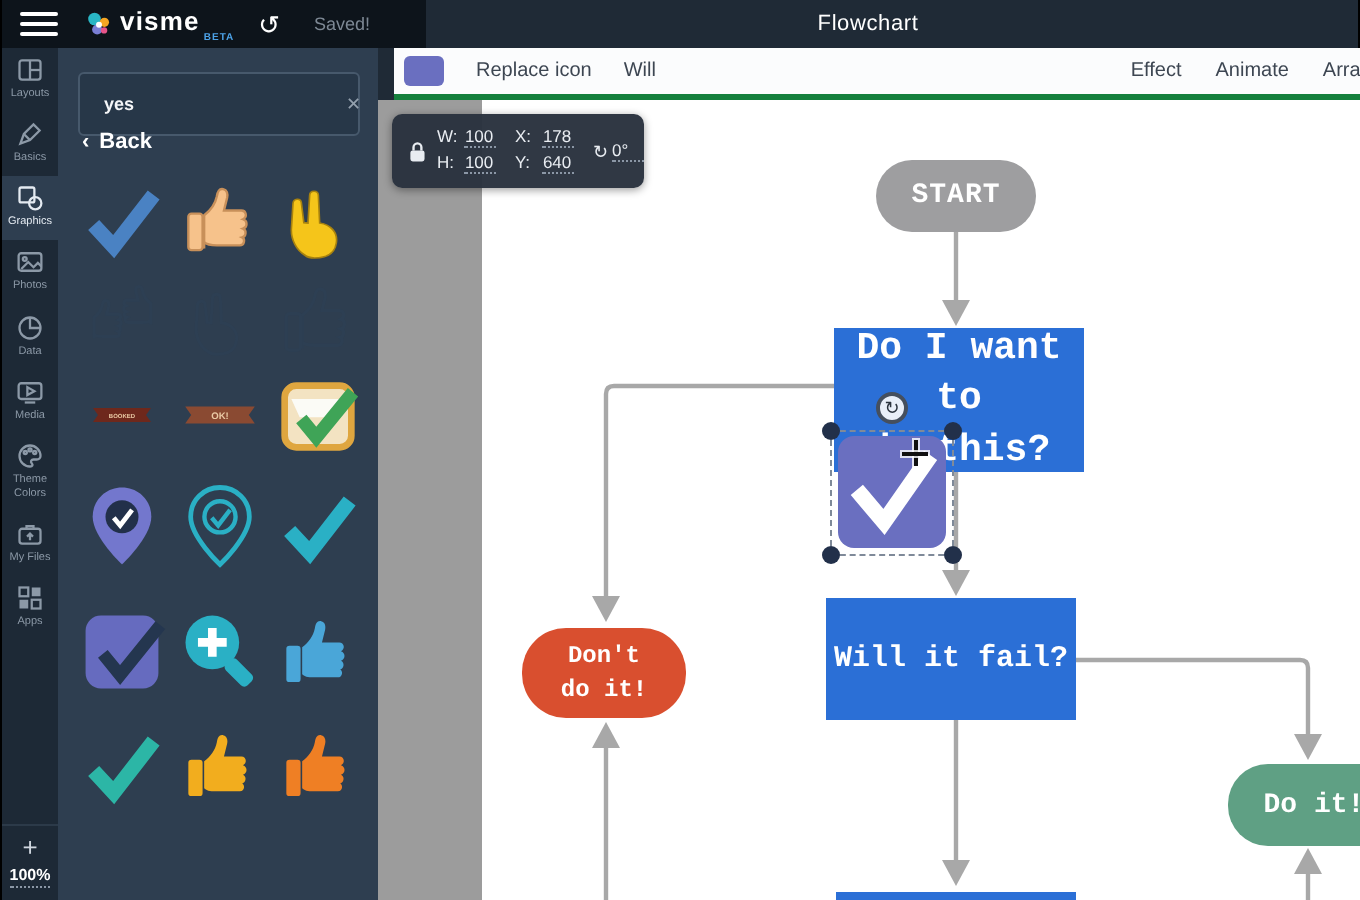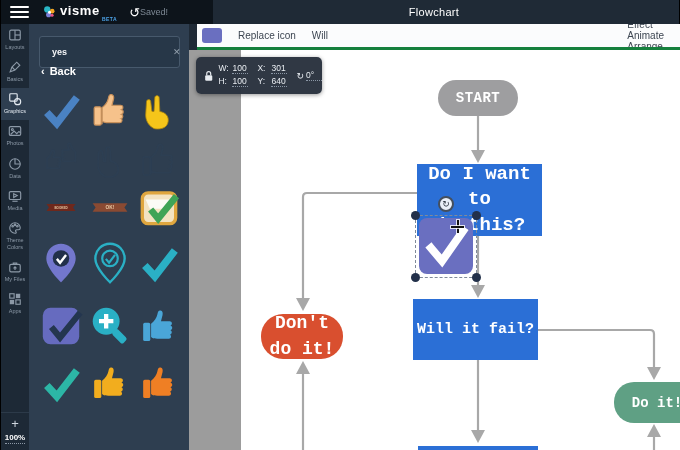--- a/index.html
+++ b/index.html
@@ -12,31 +12,31 @@
   .topbar { position:absolute; left:0; top:0; width:100%; height:24px; background:#1f2a36; }
   .topbar-left { position:absolute; left:0; top:0; width:212px; height:24px; background:#0d141b;
                  display:flex; align-items:center; }
   .hamburger { width:19px; margin-left:9px; cursor:pointer; }
   .hamburger div { height:2.5px; background:#fff; margin:2.5px 0; border-radius:1px; }
   .logo { display:flex; align-items:flex-start; margin-left:13px; }
   .logo svg { width:15px; height:15px; margin-top:2px; }
   .logo-text { color:#fff; font-weight:bold; font-size:13px; letter-spacing:.6px; margin-left:3px; }
   .beta { color:#4da3e8; font-size:5px; font-weight:bold; margin-left:2px; margin-top:13px; letter-spacing:.5px; }
   .undo { color:#fff; font-size:13px; margin-left:12px; cursor:pointer; }
-  .saved { color:#7d8894; font-size:9px; margin-left:0; }
+  .saved { color:#7d8894; font-size:9px; margin-left:17px; }
   .topbar-title { position:absolute; left:188px; right:0; top:0; height:24px; display:flex;
                   align-items:center; justify-content:center; color:#fff; font-size:11px; letter-spacing:.3px; }
 
   
   .toolbar-sliver { position:absolute; left:188px; top:24px; width:8px; height:26px; background:#1f2a36; }
   .toolbar { position:absolute; left:196px; top:24px; width:484px; height:26px; background:#fbfcfd;
              border-bottom:3px solid #15803d; display:flex; align-items:center; overflow:hidden; }
   .swatch { width:20px; height:15px; border-radius:3px; margin-left:5px; cursor:pointer; }
   .tb-btn { font-size:10px; color:#3d4652; margin-left:16px; cursor:pointer; white-space:nowrap; }
-  .tb-right { margin-left:auto; display:flex;flex-direction:column; }
+  .tb-right { margin-left:auto; display:flex; }
   .tb-right .tb-btn { margin-left:0; margin-right:17px; }
   .tb-right .tb-btn:last-child { margin-right:-16px; }
 
   
   .rail { position:absolute; left:0; top:24px; width:28px; height:426px; background:#1d2936; }
   .rail-item { width:28px; padding:4px 0 5px; display:flex; flex-direction:column; align-items:center;
                color:#8c99a7; cursor:pointer; }
   .rail-item svg { width:14px; height:14px; stroke:currentColor; fill:none; stroke-width:1.3; }
   .rail-item .lbl { font-size:5.5px; margin-top:2px; text-align:center; line-height:1.3; white-space:pre-line; }
   .rail-item.active { background:#2e3e50; color:#e4eaf1; }
@@ -64,21 +64,21 @@
 
   
   .gutter { position:absolute; left:188px; top:50px; width:52px; height:400px; background:#9c9c9c; }
   .page { position:absolute; left:240px; top:50px; width:440px; height:400px; background:#fff; overflow:hidden; }
   .connectors { position:absolute; left:0; top:0; width:440px; height:400px; }
   .node { position:absolute; display:flex; align-items:center; justify-content:center; color:#fff;
           font-weight:bold; text-align:center; white-space:pre-line; cursor:pointer;font-family:Liberation Mono, monospace; }
   .n-start { left:197px; top:30px; width:80px; height:36px; border-radius:18px; font-size:14px; letter-spacing:.5px; }
   .n-q1 { left:176px; top:114px; width:125px; height:72px; font-size:19px; line-height:1.35; }
   .n-q2 { left:172px; top:249px; width:125px; height:61px; font-size:15px; }
-  .n-no { left:20px; top:264px; width:82px; height:45px; border-radius:22px; font-size:18px; line-height:1.4; }
+  .n-no { left:20px; top:264px; width:82px; height:45px; border-radius:22px; font-size:12px; line-height:1.4; }
   .n-yes { left:373px; top:332px; width:86px; height:41px; border-radius:20px; font-size:14px; }
   .n-next { left:177px; top:396px; width:120px; height:22px; }
 
   
   .sel-icon { position:absolute; left:178px; top:168px; width:54px; height:56px; border-radius:8px; cursor:move; }
   .sel-rect { position:absolute; left:174px; top:165px; width:62px; height:63px;
               border:1px dashed #7f8a99; pointer-events:none; }
   .handle { position:absolute; width:9px; height:9px; border-radius:50%; background:#22304a; cursor:nwse-resize; }
   .rotate-handle { position:absolute; left:197px; top:146px; width:16px; height:16px; border-radius:50%;
                    background:rgba(250,250,252,.92); border:2px solid #454f5e; color:#2c343f;
@@ -404,21 +404,21 @@
         <span class="val">100</span>
           </div>
       <div class="row">
             <span class="lab">H:</span>
         <span class="val">100</span>
           </div>
     </div>
     <div class="col colxy">
       <div class="row">
             <span class="lab">X:</span>
-        <span class="val">301</span>
+        <span class="val">178</span>
           </div>
       <div class="row">
             <span class="lab">Y:</span>
         <span class="val">640</span>
           </div>
     </div>
     <div class="rot">
       <span class="glyph">↻</span>
       <span class="val">0°</span>
     </div>

